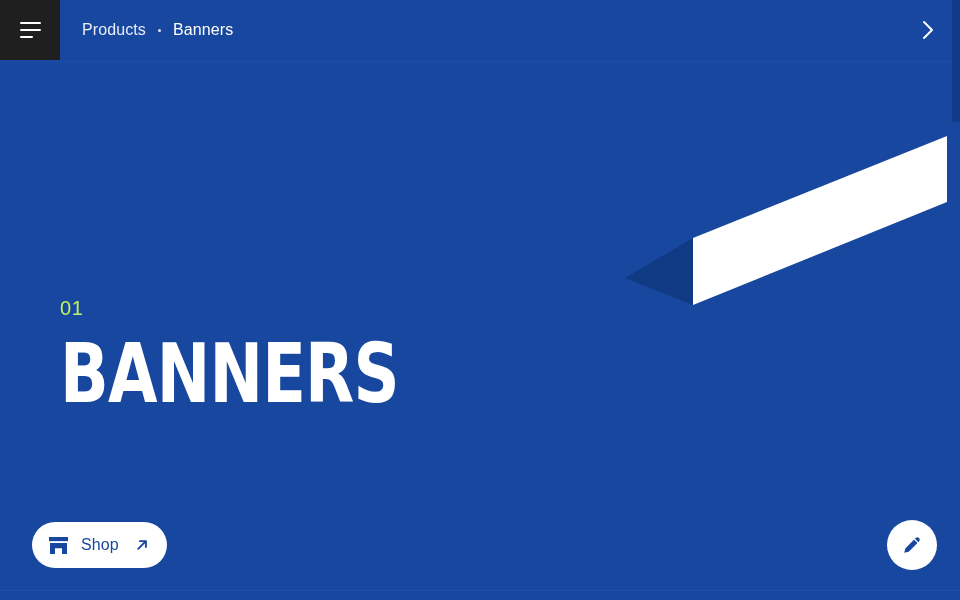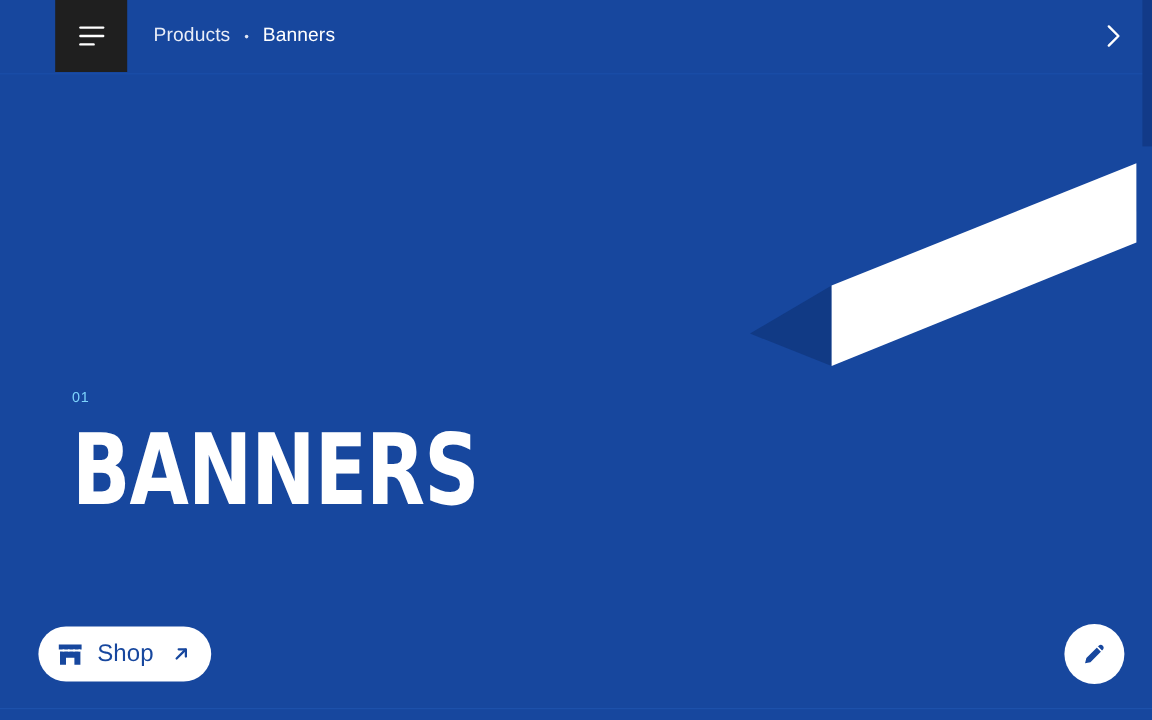--- a/index.html
+++ b/index.html
@@ -21,21 +21,20 @@
   .header {
     position: absolute;
     top: 0; left: 0;
     width: 960px;
     height: 62px;
     background: #17479e;
     border-bottom: 1px solid #1b4ea8;
     display: flex;
     align-items: stretch;
     z-index: 30;
-    padding-left: 46px;
   }
 
   .menu-button {
     width: 60px;
     height: 60px;
     flex: 0 0 60px;
     background: #1f1f1f;
     display: flex;
     flex-direction: column;
     align-items: center;
@@ -105,26 +104,25 @@
 
   
   .hero-text {
     position: absolute;
     left: 60px;
     top: 236px;
     width: 640px;
   }
 
   .hero-index {
-    font-size: 12px;
+    font-size: 20px;
     line-height: 1;
-    color: #7dd3fc;
+    color: #bef264;
     letter-spacing: 0.6px;
     margin-bottom: 20px;
-    margin-top: 27px;
   }
 
   .hero-title {
     font-family: "DejaVu Sans", "Liberation Sans", sans-serif;
     font-size: 82px;
     line-height: 0.88;
     font-weight: 700;
     letter-spacing: -1px;
     color: #ffffff;
     text-transform: uppercase;
@@ -152,21 +150,21 @@
     border-radius: 23px;
     display: flex;
     align-items: center;
     gap: 12px;
     cursor: pointer;
     border: none;
     z-index: 20;
   }
   .shop-button .shop-label {
     font-family: "Liberation Sans", sans-serif;
-    font-size: 20px;
+    font-size: 16px;
     color: #17479e;
     letter-spacing: 0.1px;
   }
   .shop-button svg { display: block; }
   .shop-button .arrow-wrap { margin-left: 4px; }
 
   
   .edit-fab {
     position: absolute;
     right: 23px;

